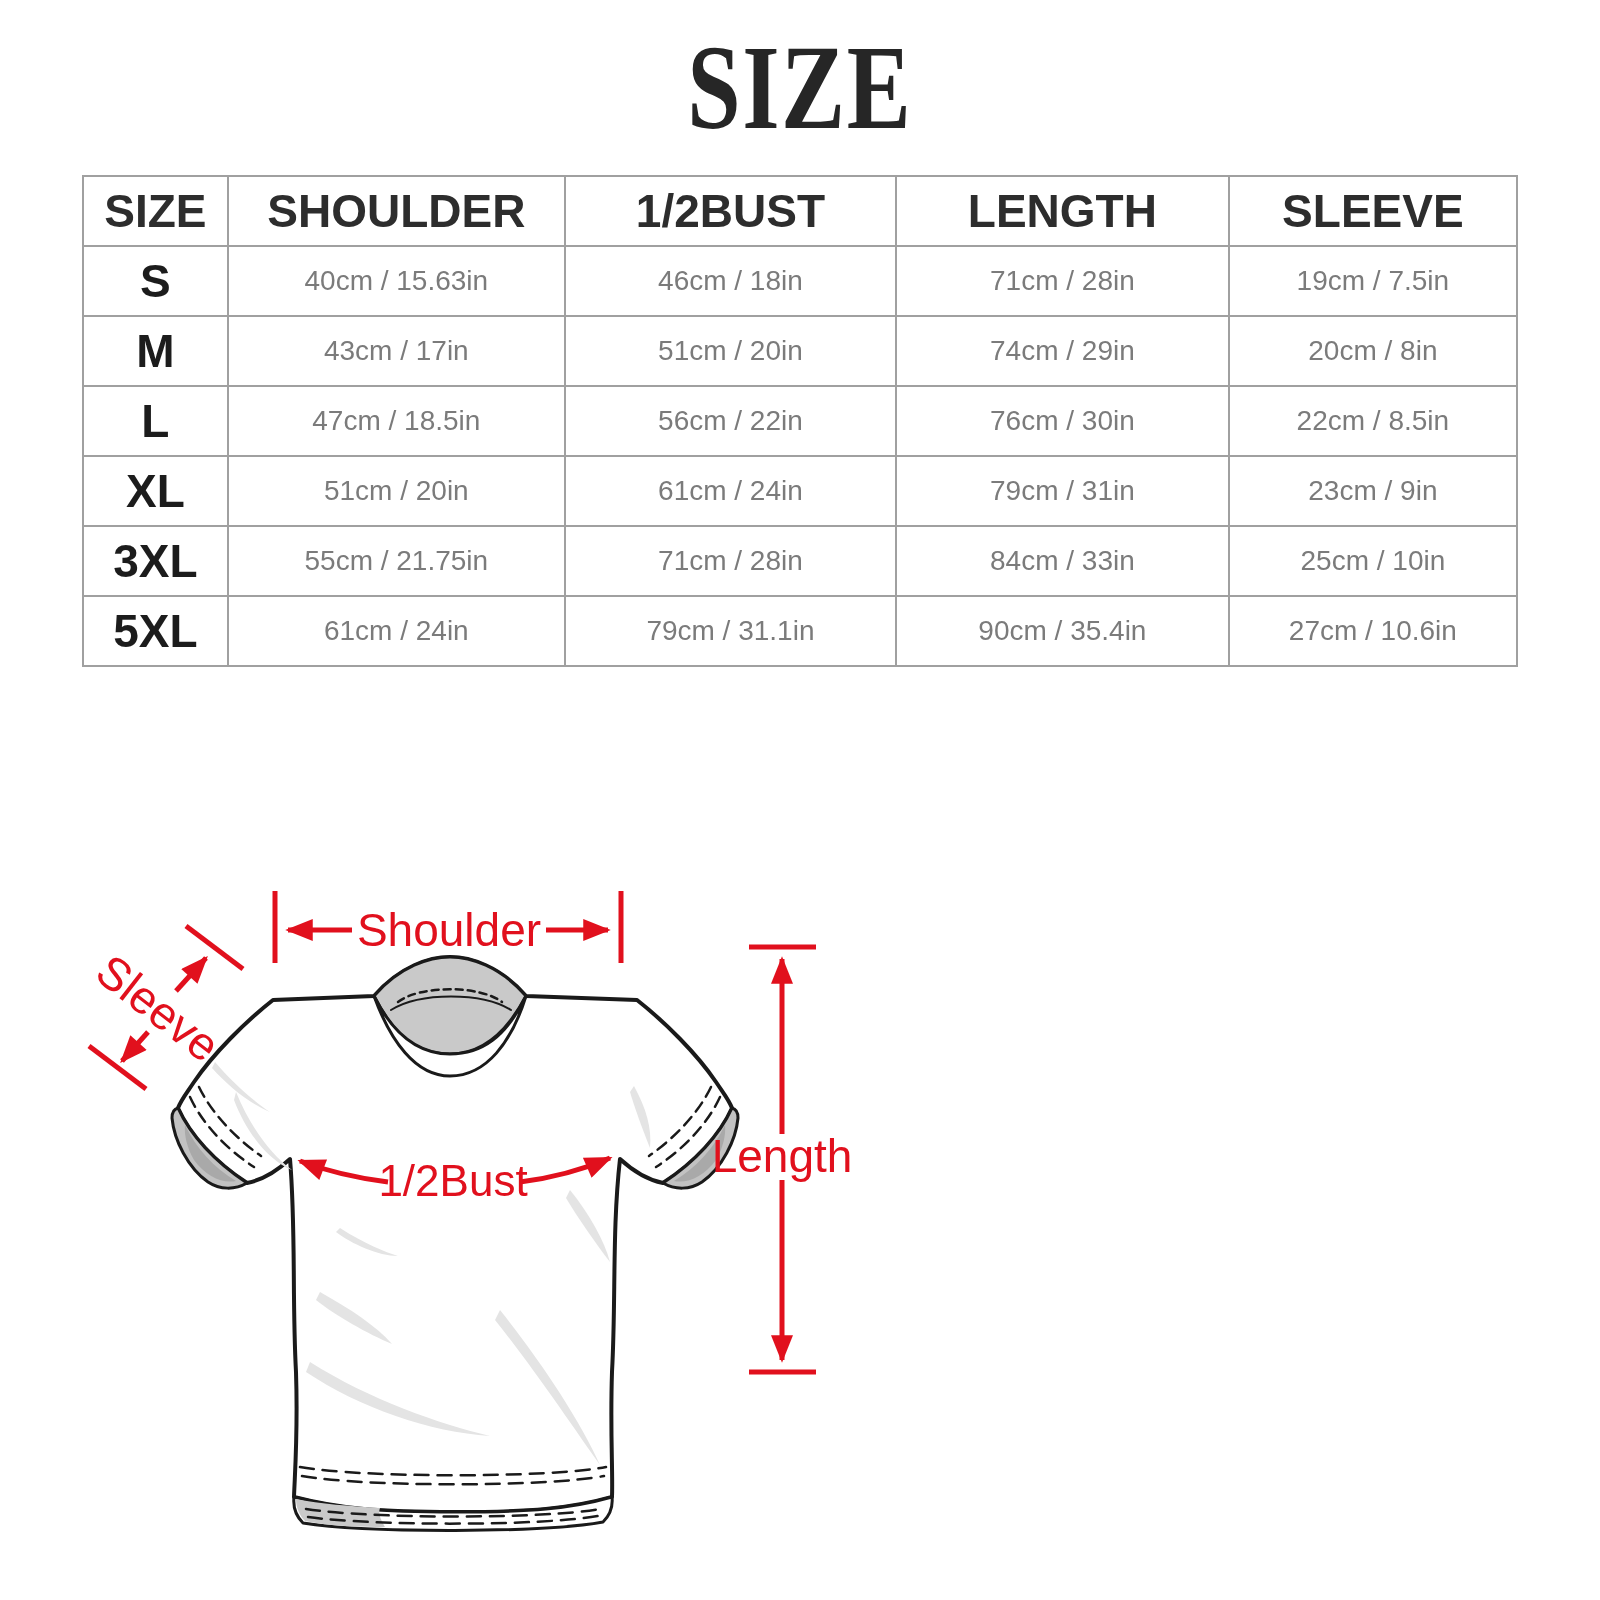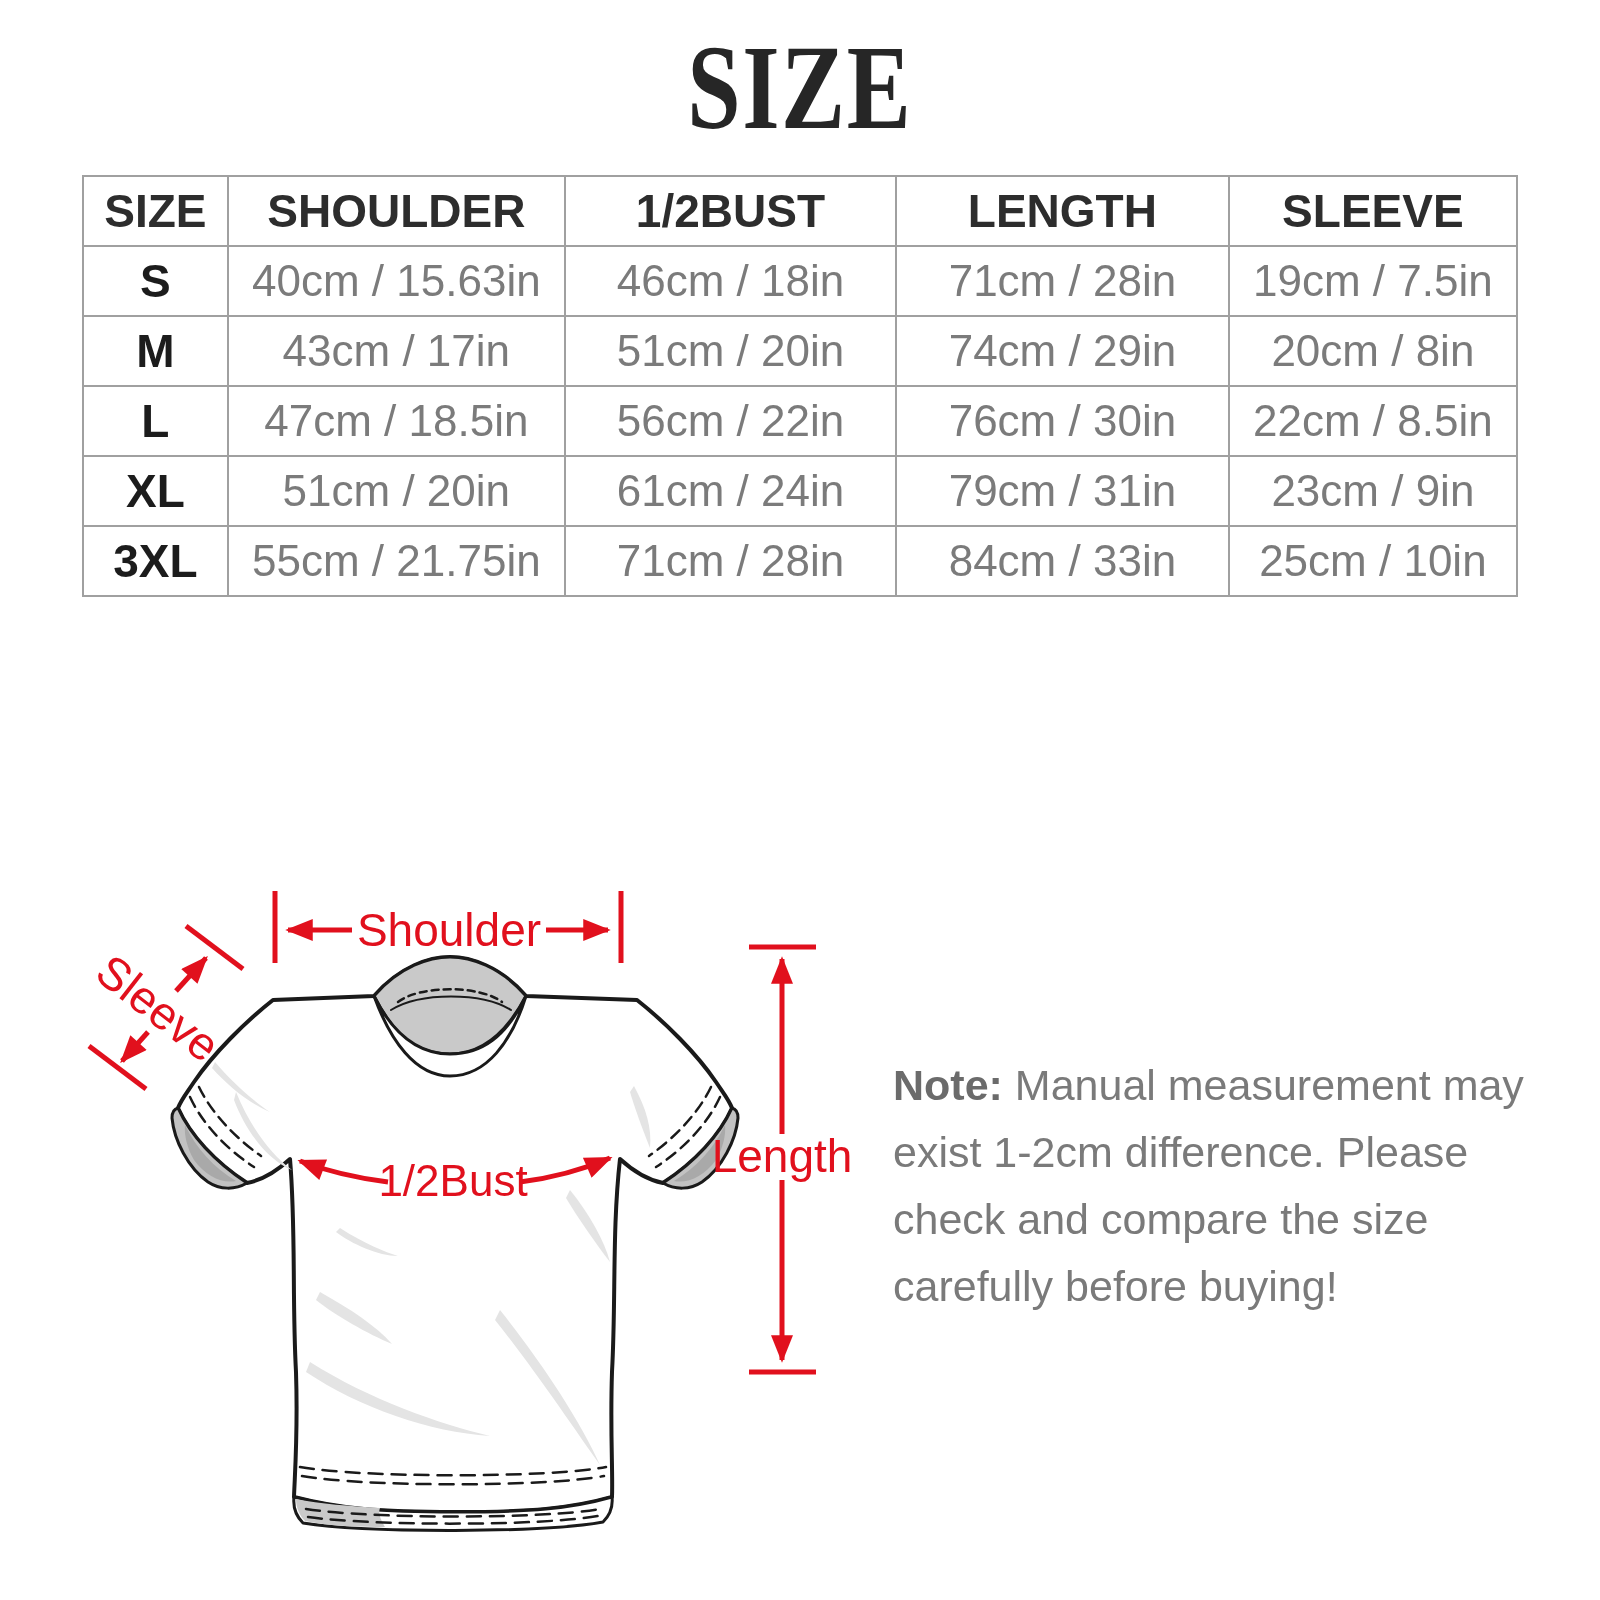--- a/index.html
+++ b/index.html
@@ -9,21 +9,21 @@
   #title{position:absolute;left:0;top:28px;width:1600px;text-align:center;}
   #title span{display:inline-block;font-family:"Liberation Serif", serif;font-weight:bold;
               font-size:120px;line-height:120px;color:#262626;letter-spacing:2px;
               transform:scaleX(.80);transform-origin:center;}
   
   #size-table{position:absolute;left:82px;top:175px;width:1436px;border-collapse:collapse;
               table-layout:fixed;}
   #size-table th,#size-table td{border:2px solid #a0a0a0;height:68px;text-align:center;
               vertical-align:middle;padding:0;}
   #size-table th{font-size:46px;font-weight:bold;color:#2d2d2d;}
-  #size-table td{font-size:44px;color:#7b7b7b;}
+  #size-table td{font-size:28px;color:#7b7b7b;}
   #size-table td.szcol{font-size:46px;font-weight:bold;color:#1c1c1c;}
   
   #diagram{position:absolute;left:0;top:0;width:1600px;height:1600px;}
   
   #note{position:absolute;left:893px;top:1052px;width:660px;font-size:43px;line-height:67px;
         color:#7a7a7a;white-space:pre-line;}
   #note b{color:#6b6b6b;font-weight:bold;}
 </style>
 </head>
 <body>
@@ -80,20 +80,27 @@
           <td>79cm / 31in</td>
           <td>23cm / 9in</td>
         </tr>
         <tr>
           <td class="szcol">3XL</td>
           <td>55cm / 21.75in</td>
           <td>71cm / 28in</td>
           <td>84cm / 33in</td>
           <td>25cm / 10in</td>
         </tr>
+        <tr>
+          <td class="szcol">5XL</td>
+          <td>61cm / 24in</td>
+          <td>79cm / 31.1in</td>
+          <td>90cm / 35.4in</td>
+          <td>27cm / 10.6in</td>
+        </tr>
       </tbody>
   </table>
 
   <svg id="diagram" viewBox="0 0 1600 1600" xmlns="http://www.w3.org/2000/svg">
     <defs>
       <marker id="arw" viewBox="0 0 10 8" refX="9" refY="4" markerWidth="30" markerHeight="22" orient="auto" markerUnits="userSpaceOnUse">
         <path d="M0,0 L10,4 L0,8 Z" fill="#e1101d"></path>
       </marker>
     </defs>
 
@@ -198,17 +205,13 @@
       </g>
     </g>
     <g fill="#e1101d" font-family="Liberation Sans, sans-serif" font-size="46" stroke="none">
       <text x="449" y="946" text-anchor="middle">Shoulder</text>
       <text transform="translate(158,1008) rotate(38)" x="0" y="16" text-anchor="middle">Sleeve</text>
       <text x="453" y="1196" text-anchor="middle" font-size="44">1/2Bust</text>
       <text x="782" y="1172" text-anchor="middle">Length</text>
     </g>
   </svg>
 
-  <div id="note"><b>Note:</b><span> Manual measurement may
-exist 1-2cm difference. Please
-check and compare the size
-carefully before buying!</span></div>
 </div>
 
 </body></html>

